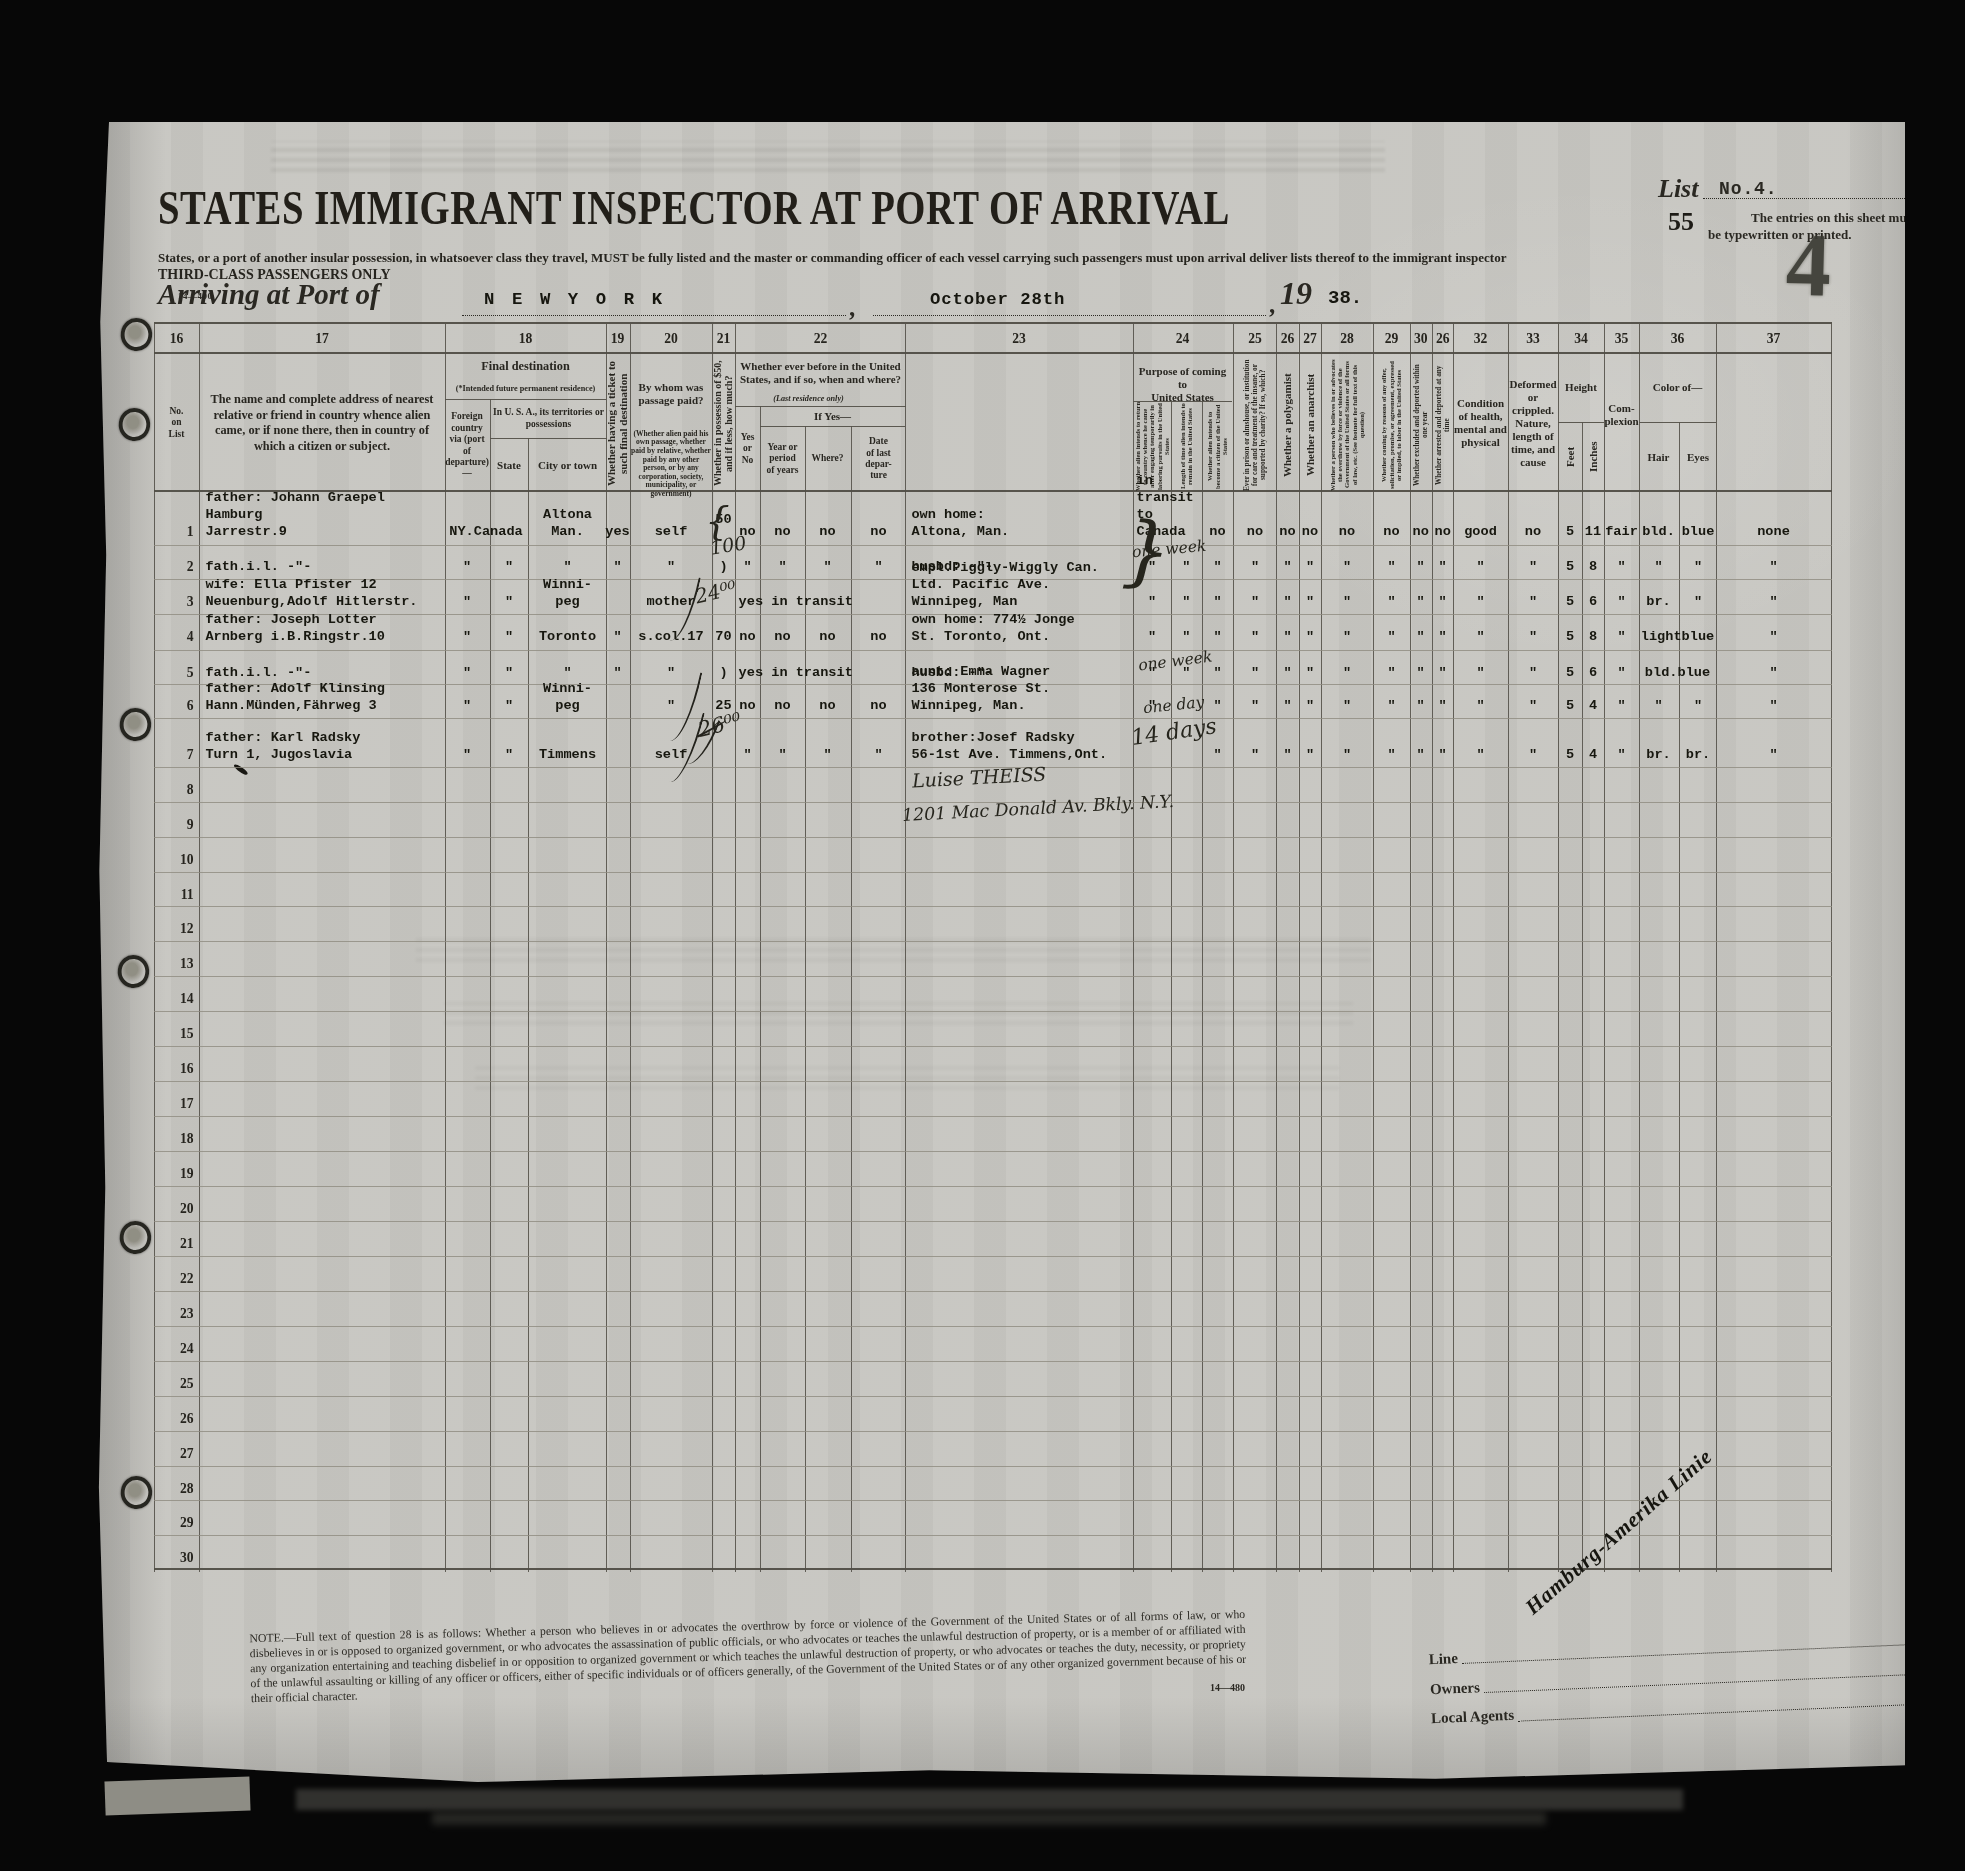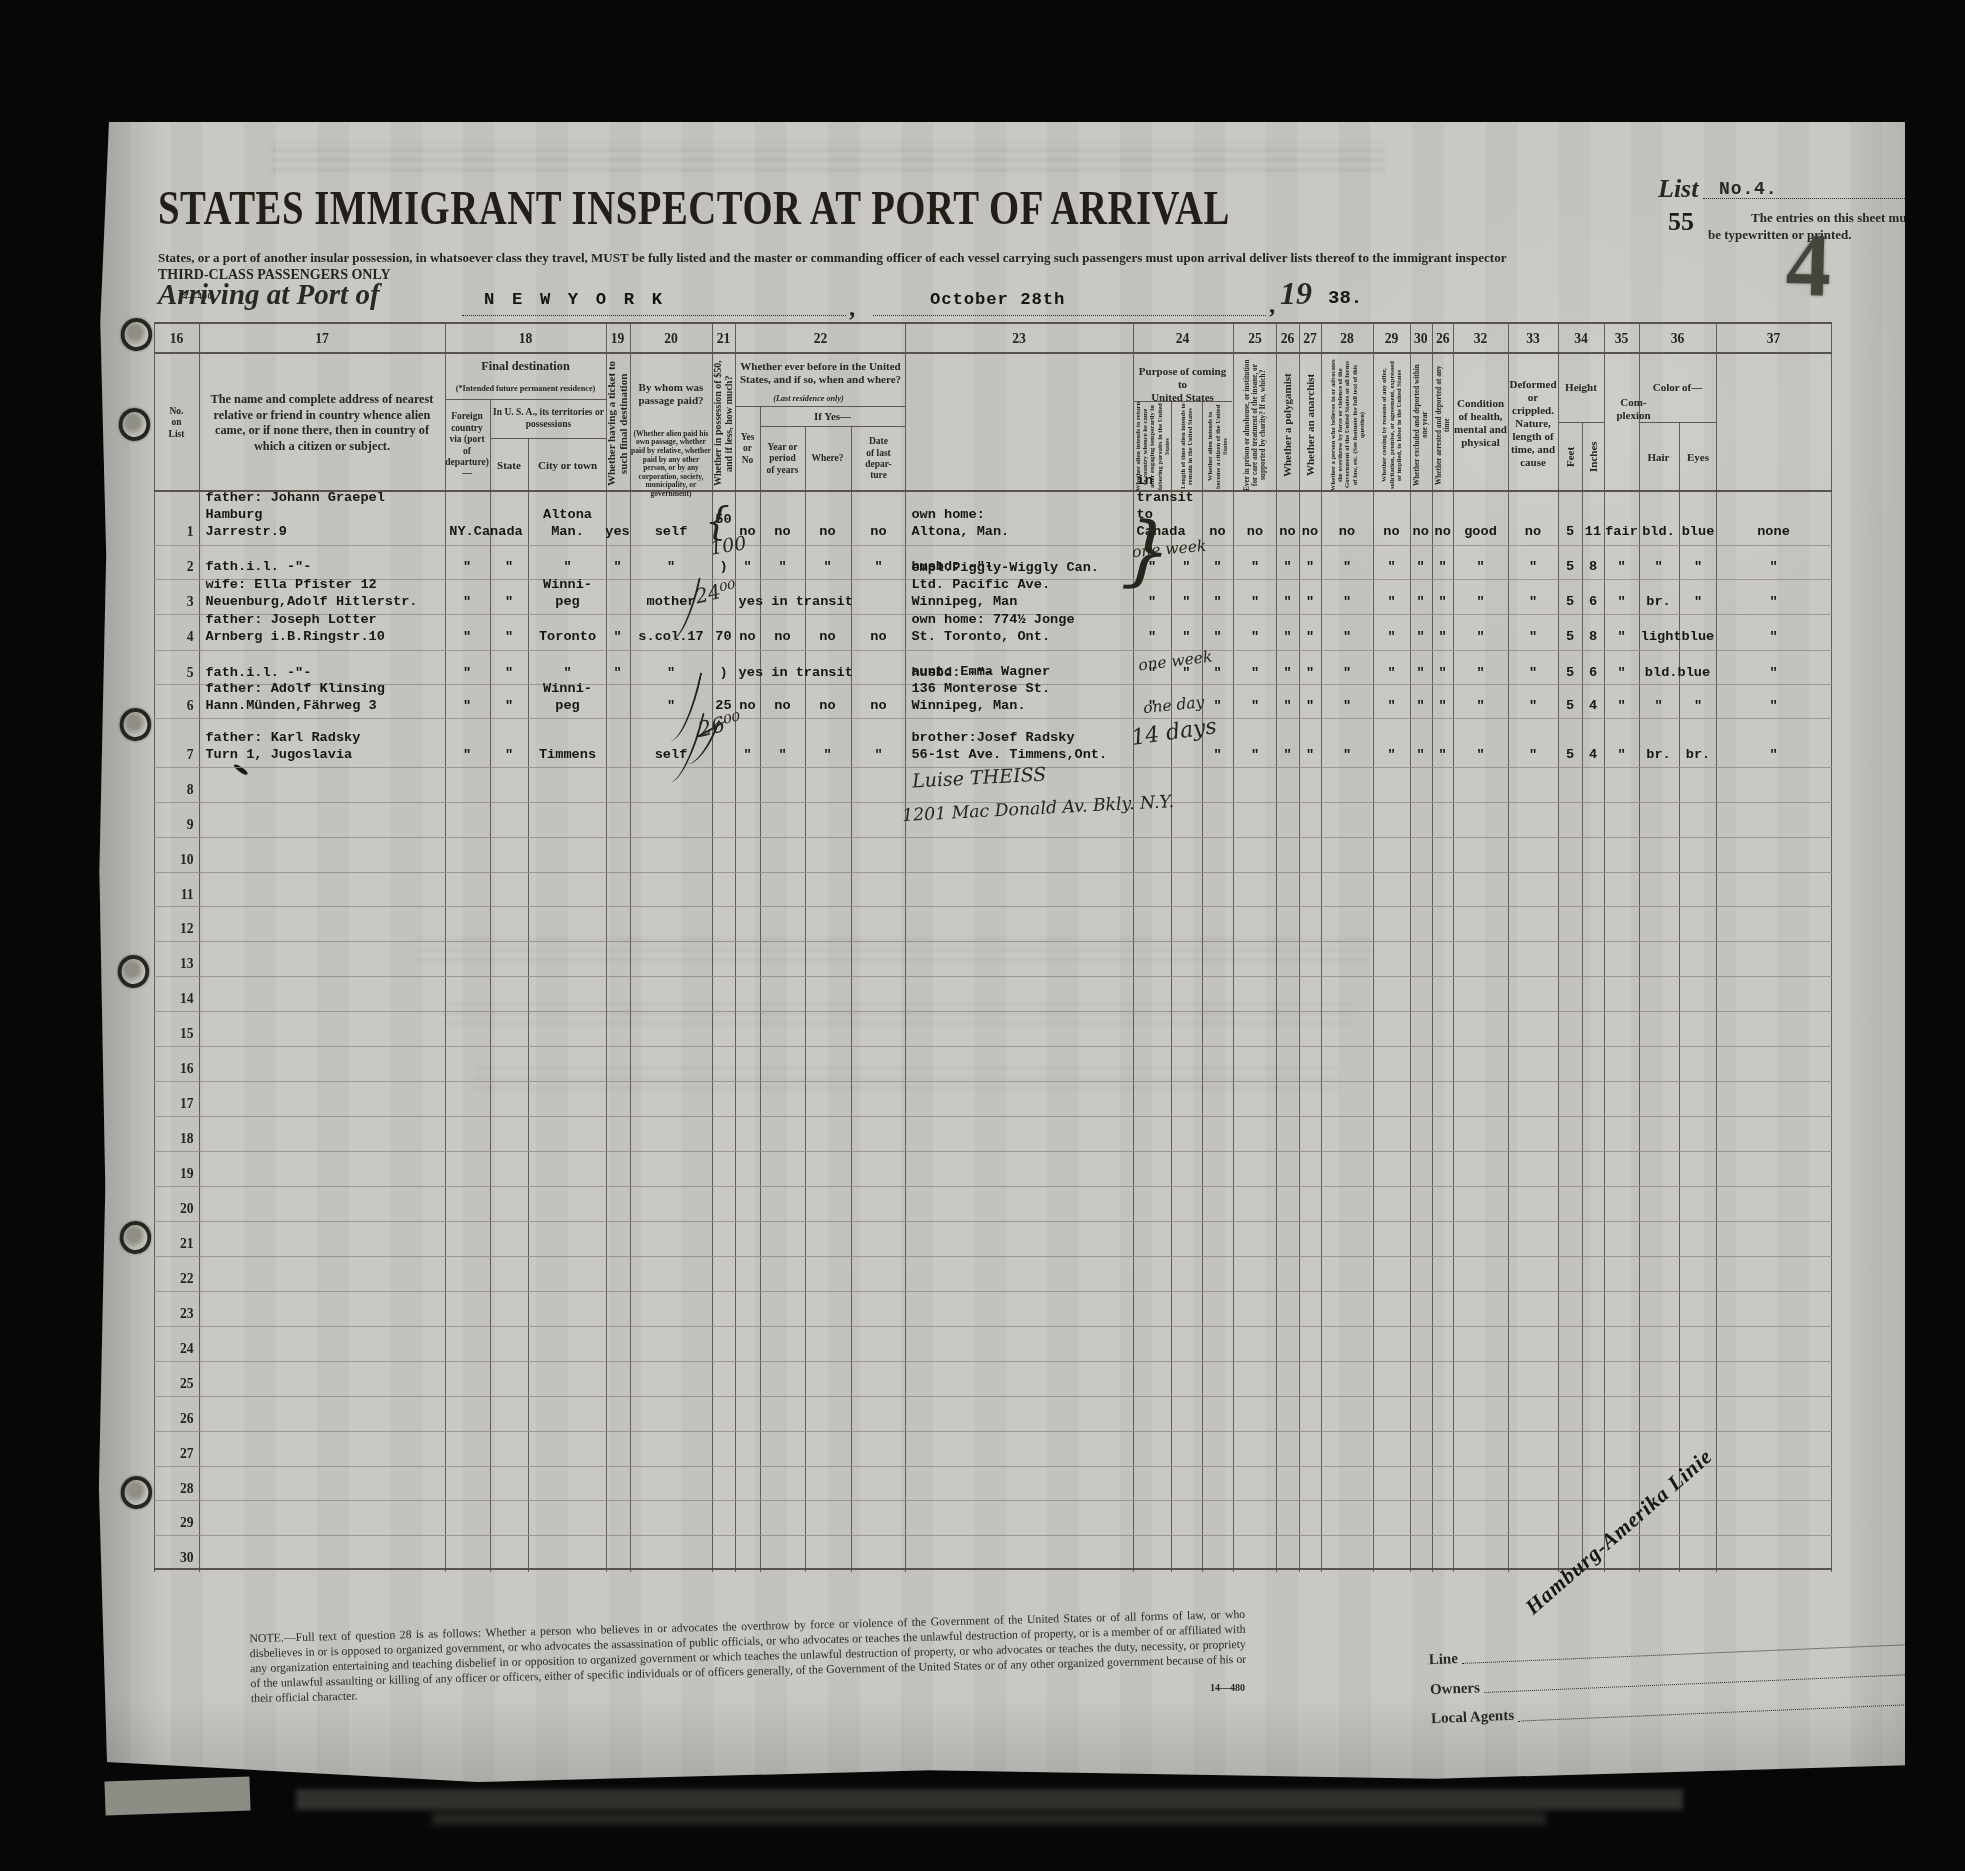--- a/index.html
+++ b/index.html
@@ -266,21 +266,21 @@
         <div class="hc vtext v24b" style="left: 1145px; top: 34px; width: 22px; height: 134px;">Whether an anarchist</div>
         <div class="hc vtext v15" style="left: 1167px; top: 34px; width: 52px; height: 134px;">Whether a person who believes in or advocates the overthrow by force or violence of the Government of the United States or all forms of law, etc. (See footnote for full text of this question)</div>
         <div class="hc vtext v15" style="left: 1219px; top: 34px; width: 37px; height: 134px;">Whether coming by reasons of any offer, solicitation, promise, or agreement, expressed or implied, to labor in the United States</div>
         <div class="hc vtext v16" style="left: 1256px; top: 34px; width: 21.4px; height: 134px;">Whether excluded and deported within one year</div>
         <div class="hc vtext v16" style="left: 1278px; top: 34px; width: 21.4px; height: 134px;">Whether arrested and deported at any time</div>
         <div class="hc hc-md" style="left: 1299px; top: 29.6px; width: 55px; height: 139px;">Condition of health, mental and physical</div>
         <div class="hc hc-md" style="left: 1354px; top: 29.6px; width: 50px; height: 139px;">Deformed or crippled. Nature, length of time, and cause</div>
         <div class="hc hc-md" style="left: 1404px; top: 29.6px; width: 46px; height: 68px;">Height</div>
         <div class="hc vtext v24b" style="left: 1404px; top: 98px; width: 24px; height: 70px;">Feet</div>
         <div class="hc vtext v24b" style="left: 1428px; top: 98px; width: 22px; height: 70px;">Inches</div>
-        <div class="hc hc-md pre" style="left: 1450px; top: 15px; width: 35px; height: 139px; margin-left: 12px;">Com-
+        <div class="hc hc-md pre" style="left: 1450px; top: 21px; width: 35px; height: 139px;">Com-
 plexion</div>
         <div class="hc hc-md" style="left: 1485px; top: 29.6px; width: 77px; height: 68px;">Color of—</div>
         <div class="hc hc-md" style="left: 1485px; top: 98px; width: 39px; height: 70px;">Hair</div>
         <div class="hc hc-md" style="left: 1525px; top: 98px; width: 38px; height: 70px;">Eyes</div>
         <div class="cell tname" style="left: 45px; top: 168px; width: 246px; height: 52px;">father: Johann Graepel
 Hamburg
 Jarrestr.9</div>
         <div class="cell" style="left: 291px; top: 168px; width: 82px; height: 52px;">NY.Canada</div>
         <div class="cell" style="left: 374px; top: 168px; width: 79px; height: 52px;">Altona
 Man.</div>

